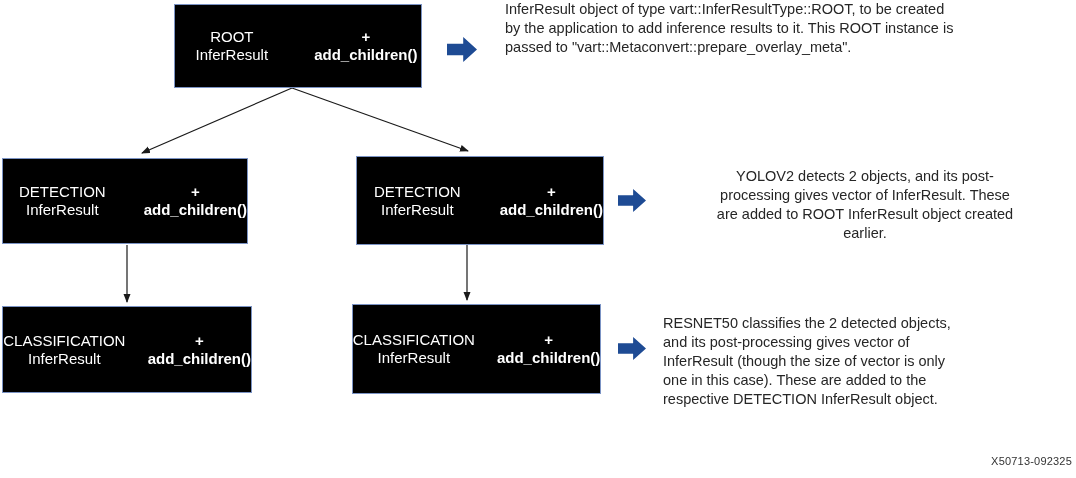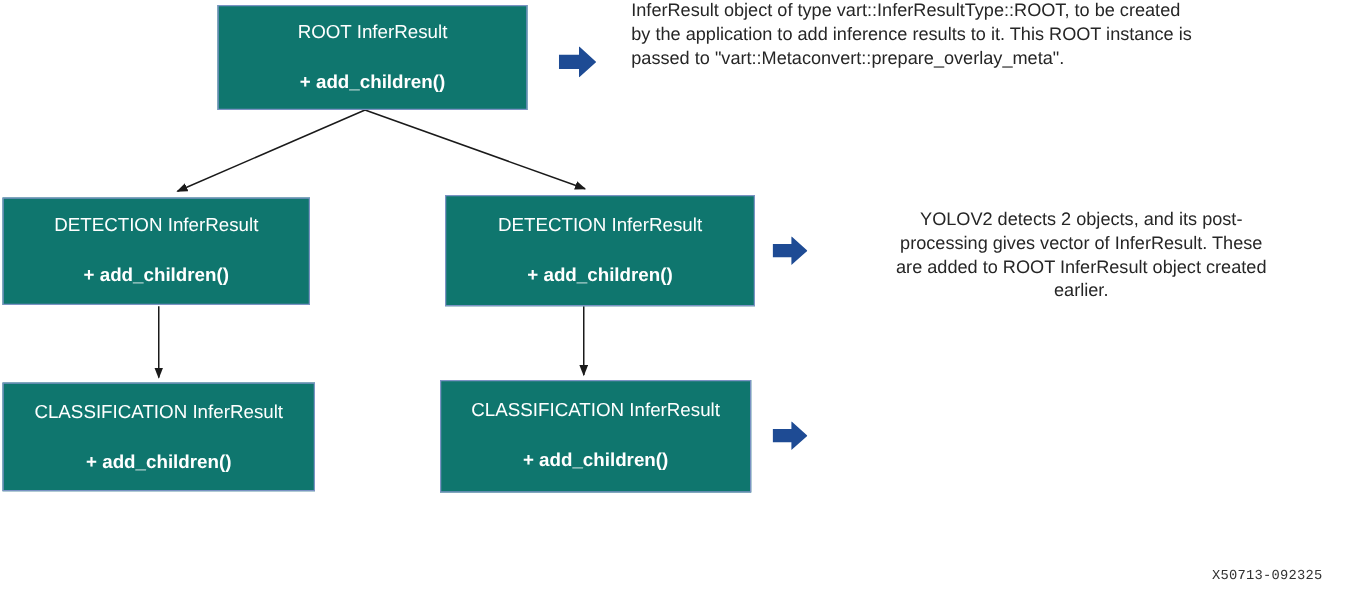--- a/index.html
+++ b/index.html
@@ -19,25 +19,24 @@
     position: absolute;
     left: 0;
     top: 0;
     width: 1076px;
     height: 478px;
     pointer-events: none;
   }
   .node {
     position: absolute;
     box-sizing: border-box;
-    background: #0f766e;
+    background: #000000;
     border: 1px solid #7b93c4;
     color: #ffffff;
     display: flex;
-    flex-direction: column;
     align-items: center;
     justify-content: center;
     gap: 22px;
     text-align: center;
     font-size: 15px;
     line-height: 18px;
   }
   .node .node-title { font-weight: 400; }
   .node .node-method { font-weight: 700; }
 
@@ -62,26 +61,25 @@
     font-size: 14.5px;
     line-height: 19px;
     white-space: pre-line;
   }
   #annotation-root           { left: 505px; top: 0;  width: 545px; }
   #annotation-detection      { left: 665px; top: 167px; width: 400px; text-align: center; }
   #annotation-classification { left: 663px; top: 314px; width: 405px; }
 
   .figure-id {
     position: absolute;
-    right: 18px;
+    right: 4px;
     top: 455px;
     font-size: 11px;
     color: #333333;
     letter-spacing: 0.2px;
-    font-family: Liberation Mono, monospace;
   }
 </style>
 </head>
 <body>
 
 <div class="canvas">
 
   <svg class="connectors" viewBox="0 0 1076 478" xmlns="http://www.w3.org/2000/svg">
     <defs>
       <marker id="ah" markerWidth="10" markerHeight="8" refX="8" refY="3.5" orient="auto" markerUnits="userSpaceOnUse">
@@ -123,16 +121,21 @@
   <div class="pointer-icon" id="pointer-detection"></div>
   <div class="pointer-icon" id="pointer-classification"></div>
 
   <div class="annotation" id="annotation-root">InferResult object of type vart::InferResultType::ROOT, to be created
 by the application to add inference results to it. This ROOT instance is
 passed to "vart::Metaconvert::prepare_overlay_meta".</div>
   <div class="annotation" id="annotation-detection">YOLOV2 detects 2 objects, and its post-
 processing gives vector of InferResult. These
 are added to ROOT InferResult object created
 earlier.</div>
+  <div class="annotation" id="annotation-classification">RESNET50 classifies the 2 detected objects,
+and its post-processing gives vector of
+InferResult (though the size of vector is only
+one in this case). These are added to the
+respective DETECTION InferResult object.</div>
 
   <div class="figure-id">X50713-092325</div>
 
 </div>
 
 </body></html>

